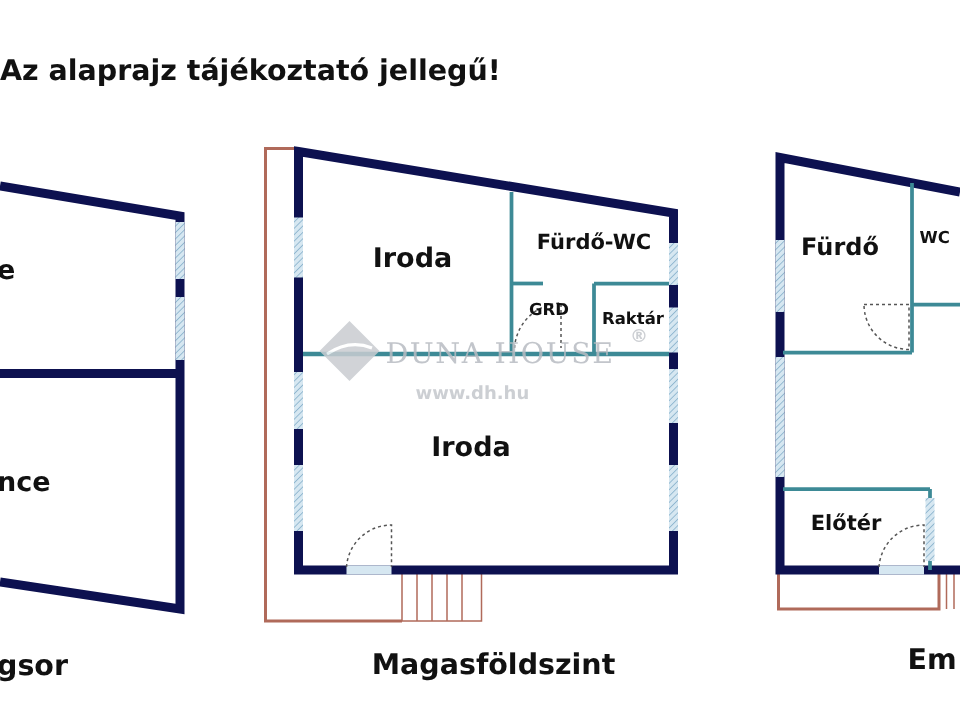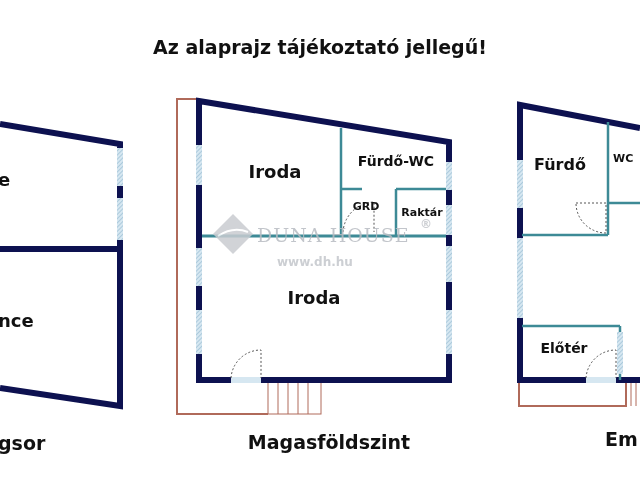--- a/index.html
+++ b/index.html
@@ -1,17 +1,17 @@
 <!DOCTYPE html>
 <html><head>
 <meta charset="utf-8">
 <style>
   html, body { margin: 0; padding: 0; background: #ffffff; }
   body { width: 640px; height: 480px; overflow: hidden; position: relative; font-family: "DejaVu Sans", sans-serif; }
-  .title { position: absolute; left: 0; width: 640px; top: 36px; text-align: center; font-weight: bold; font-size: 19px; color: #111; }
+  .title { position: absolute; left: 0; width: 640px; top: 36px; text-align: left; font-weight: bold; font-size: 19px; color: #111; }
   svg { position: absolute; left: 0; top: 0; }
   .lbl { font-family: "DejaVu Sans", sans-serif; font-weight: bold; fill: #111; }
   .floor { font-family: "DejaVu Sans", sans-serif; font-weight: bold; fill: #111; font-size: 19px; }
   .wm { font-family: "DejaVu Serif", serif; fill: #b8bcc2; font-size: 19px; letter-spacing: 1px; }
   .wm2 { font-family: "DejaVu Sans", sans-serif; font-weight: bold; fill: #c4c7cc; font-size: 12px; }
 </style>
 </head>
 <body>
 
 <div class="title">Az alaprajz tájékoztató jellegű!</div>

